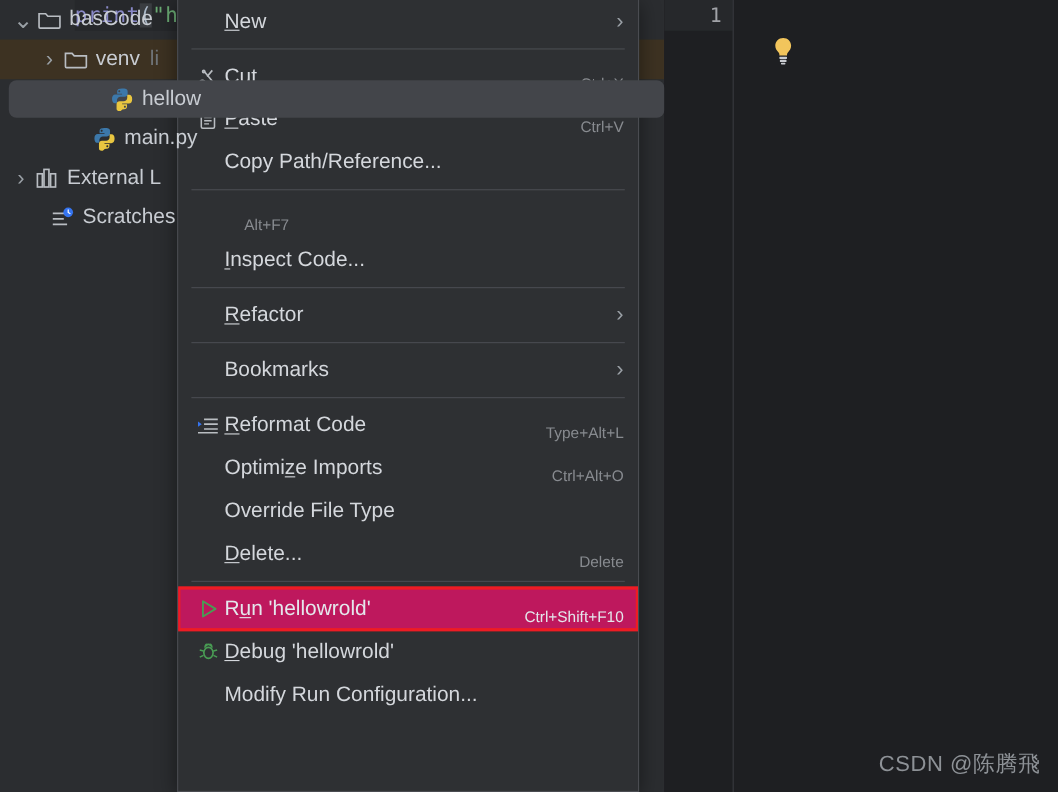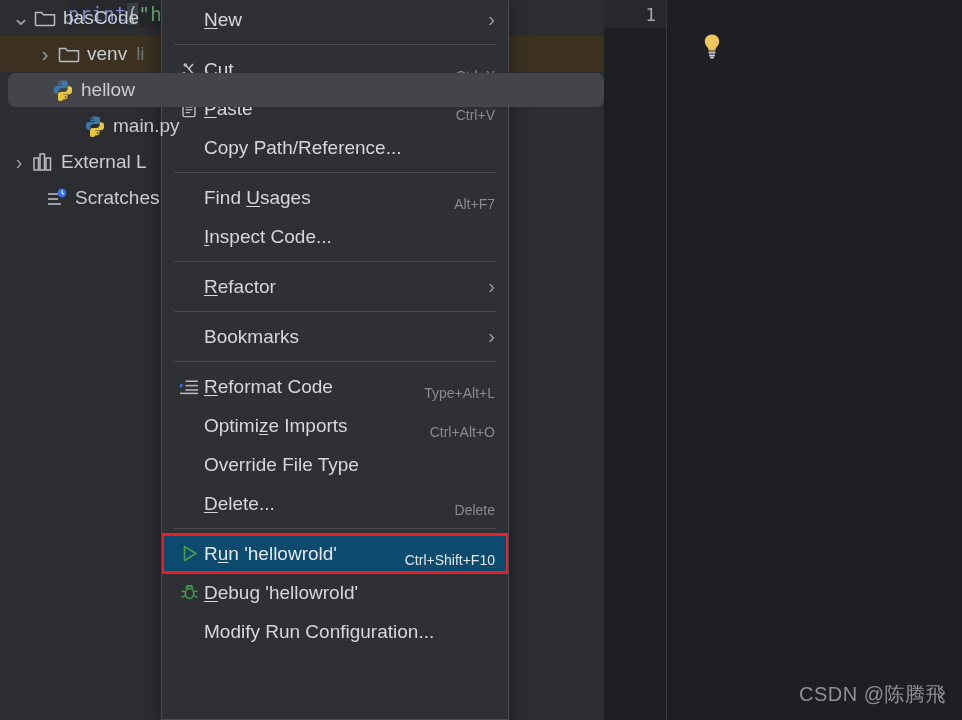--- a/index.html
+++ b/index.html
@@ -123,21 +123,21 @@
   .bulb {
     position: absolute;
     left: 700px; top: 33px;
     width: 24px; height: 26px;
   }
 
   
   .ctx-menu {
     position: absolute;
     left: 161px; top: 0;
-    width: 348px;
+    width: 420px;
     height: 720px;
     background: #2e3033;
     border: 1px solid #4a4c51;
     border-top: none;
     box-sizing: border-box;
     box-shadow: 0 4px 18px rgba(0,0,0,0.45);
     overflow: hidden;
   }
   .mi {
     position: relative;
@@ -171,21 +171,21 @@
     color: #9aa0a6;
     font-size: 16px;
     margin-left: 18px;
   }
   .mi-sep {
     height: 1px;
     background: #4a4c51;
     margin: 5px 12px 5px 12px;
   }
   .mi.run-selected {
-    background: #0c4a6e;
+    background: #be185d;
     outline: 3px solid #ee1c24;
     outline-offset: -2px;
     z-index: 5;
   }
   .mi.run-selected .mi-label,
   .mi.run-selected .mi-accel { color: #e4e7ec; }
 
   
   .watermark {
     position: absolute;
@@ -218,21 +218,21 @@
           <span class="tree-icon">
             <span style="display: flex; align-items: center; justify-content: center;">
               <svg width="22" height="18" viewBox="0 0 22 18">
                 <path d="M1.5 3.5h6l2 2.3h11v9.7a1 1 0 0 1-1 1H2.5a1 1 0 0 1-1-1z" fill="none" stroke="#b9bdc2" stroke-width="1.5"></path>
               </svg>
             </span>
           </span>
           <span class="tree-label">venv</span>
           <span class="tree-sub">li</span>
         </div>
-        <div class="tree-row selected" style="padding-left: 28px;">
+        <div class="tree-row selected" style="padding-left: 76px;">
           <div class="sel-bg"></div>
           <span class="arrow spacer">&nbsp;</span>
           <span class="tree-icon">
             <span style="display: flex; align-items: center; justify-content: center;">
               <svg width="22" height="22" viewBox="0 0 24 24">
                 <path d="M11.8 1.6c-2.6 0-4.7.6-4.7 2.7v2.4h4.9v.8H5.3c-2.1 0-3.3 1.6-3.3 4.3 0 2.7 1 4.4 3.1 4.4h1.8v-2.9c0-2 1.6-3.5 3.5-3.5h4.1c1.7 0 3-1.3 3-3V4.3c0-1.8-1.6-2.5-3.6-2.7zM9.2 3.3c.6 0 1 .5 1 1s-.4 1-1 1-1-.5-1-1 .4-1 1-1z" fill="#3c78aa"></path>
                 <path d="M12.2 22.4c2.6 0 4.7-.6 4.7-2.7v-2.4H12v-.8h6.7c2.1 0 3.3-1.6 3.3-4.3 0-2.7-1-4.4-3.1-4.4h-1.8v2.9c0 2-1.6 3.5-3.5 3.5H9.5c-1.7 0-3 1.3-3 3v4.5c0 1.8 1.6 2.5 3.6 2.7zm2.6-1.7c-.6 0-1-.5-1-1s.4-1 1-1 1 .5 1 1-.4 1-1 1z" fill="#e9c640"></path>
               </svg>
             </span>
           </span>
@@ -337,21 +337,20 @@
           <span class="mi-label"><u>P</u>aste</span>
           <span class="mi-accel">Ctrl+V</span>
         </div>
         <div class="mi">
           <span class="mi-icon"></span>
           <span class="mi-label">Copy Path/Reference...</span>
         </div>
         <div class="mi-sep"></div>
         <div class="mi">
           <span class="mi-icon"></span>
-          <span class="mi-label">Find <u>U</u>sages</span>
           <span class="mi-accel">Alt+F7</span>
         </div>
         <div class="mi">
           <span class="mi-icon"></span>
           <span class="mi-label"><u>I</u>nspect Code...</span>
         </div>
         <div class="mi-sep"></div>
         <div class="mi">
           <span class="mi-icon"></span>
           <span class="mi-label"><u>R</u>efactor</span>

